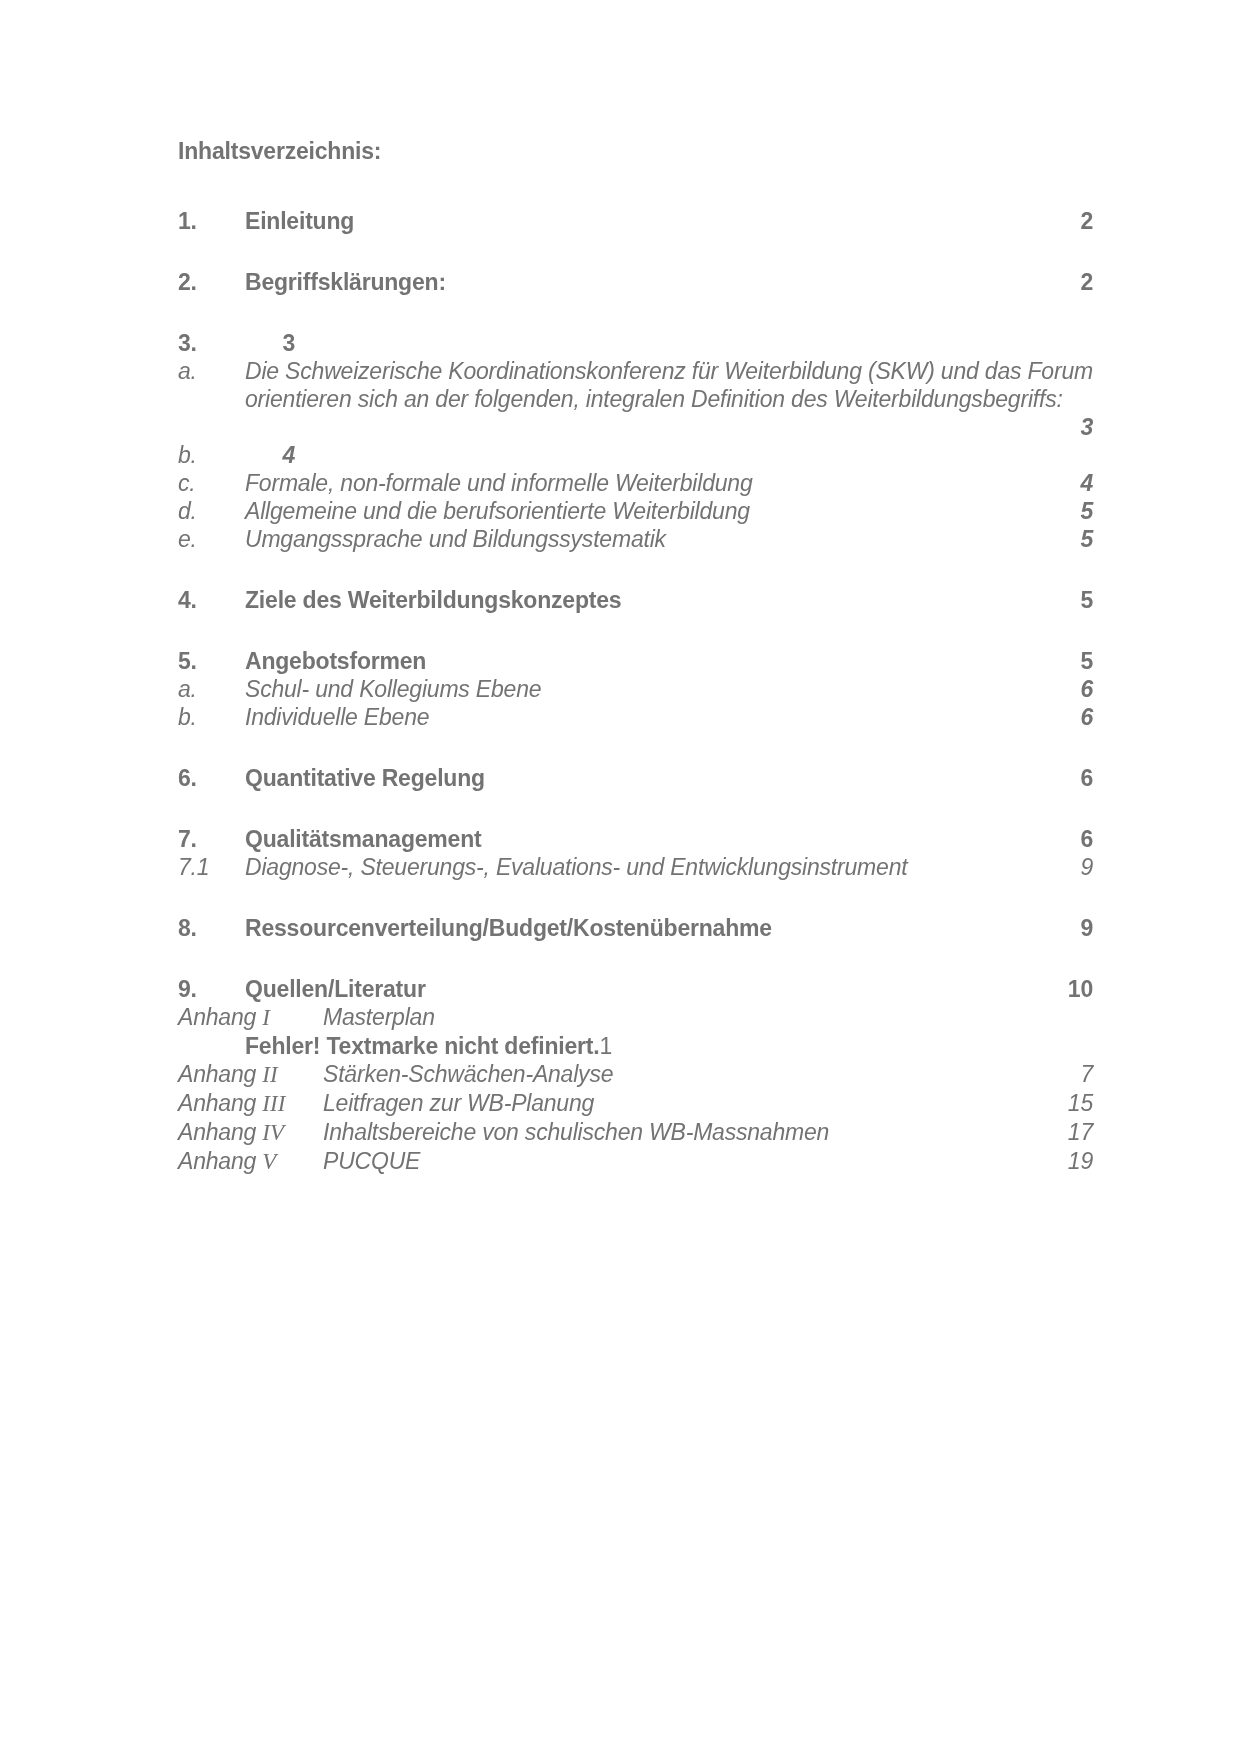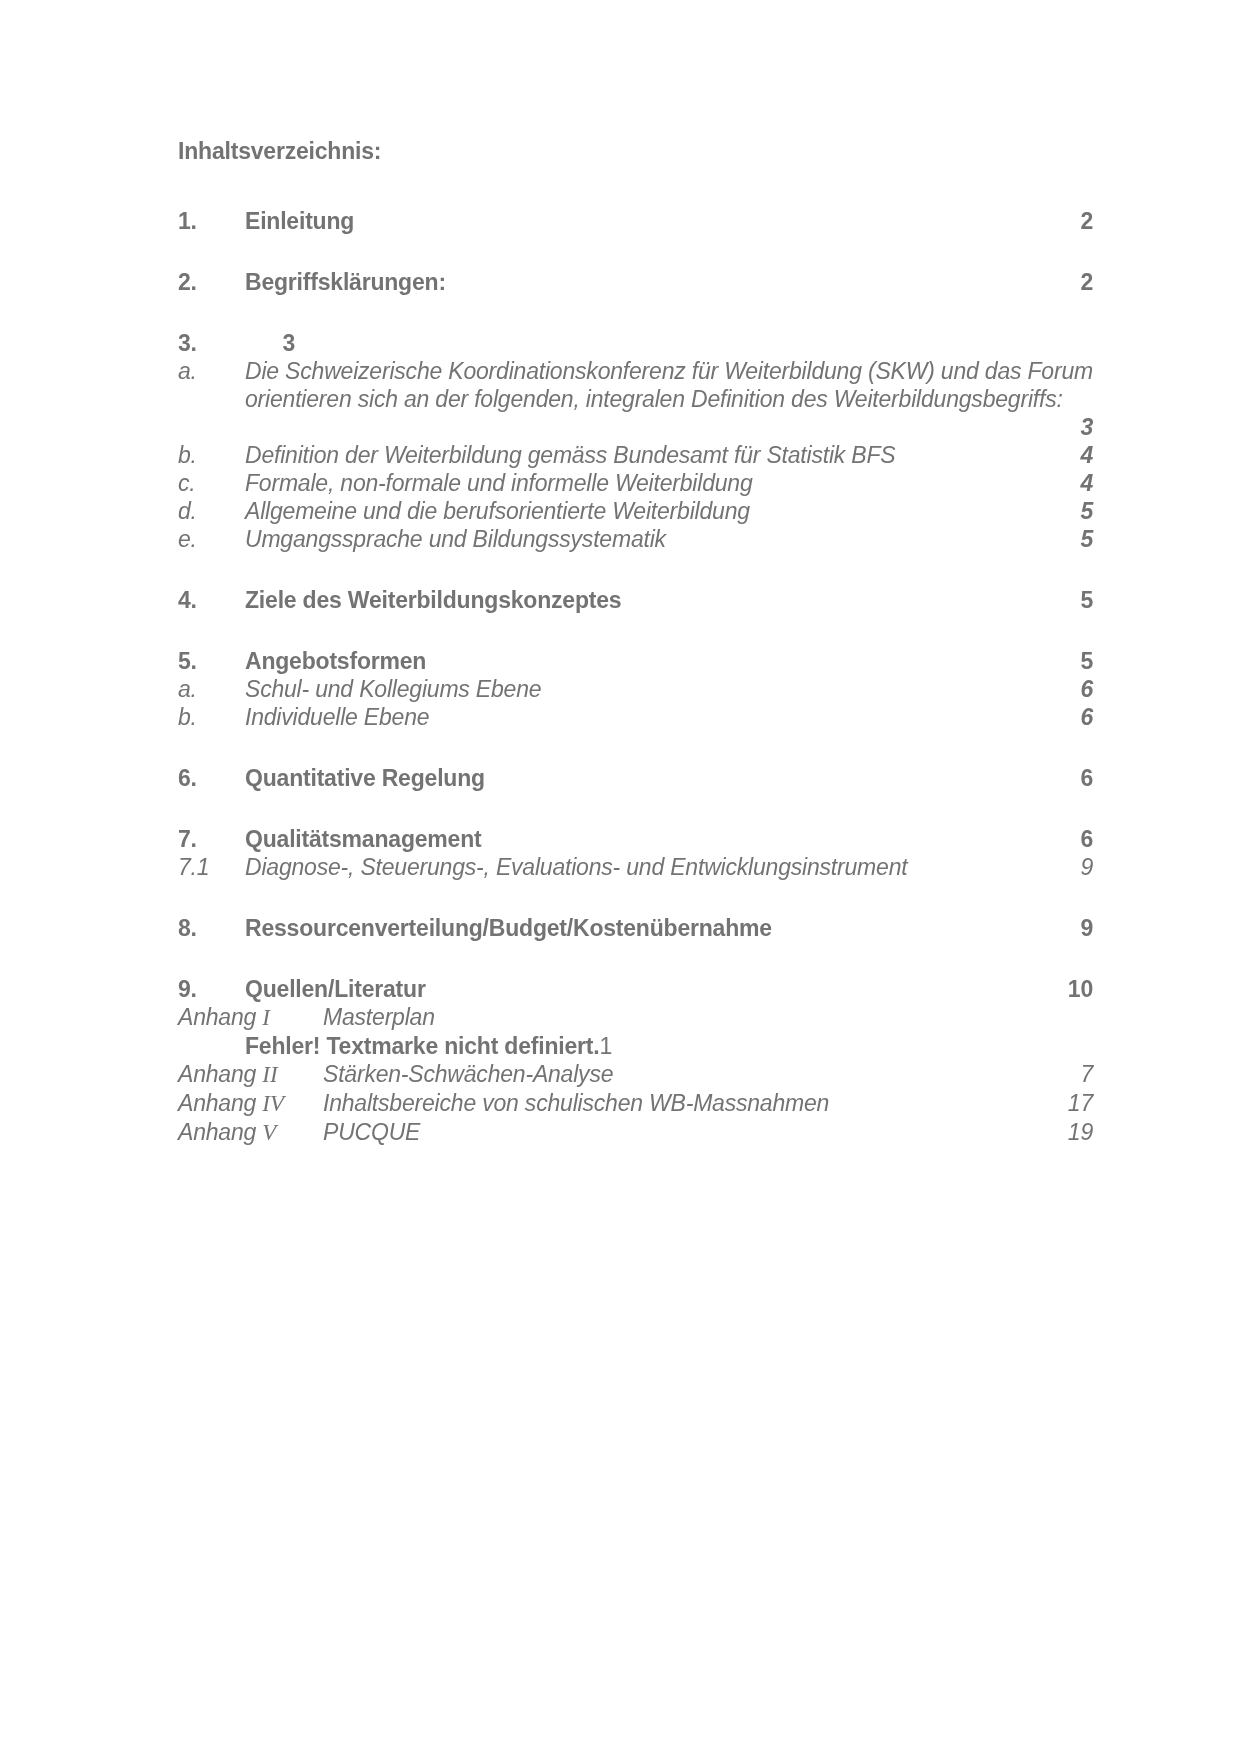--- a/index.html
+++ b/index.html
@@ -84,21 +84,20 @@
     </div>
 
     <div class="row sub-italic">
       <span class="num"></span>
       <span class="title"></span>
       <span class="pagenum">3</span>
     </div>
 
     <div class="row sub-italic">
       <span class="num">b.</span>
-      <span class="title">Definition der Weiterbildung gemäss Bundesamt für Statistik BFS</span>
       <span class="pagenum">4</span>
     </div>
 
     <div class="row sub-italic">
       <span class="num">c.</span>
       <span class="title">Formale, non-formale und informelle Weiterbildung</span>
       <span class="pagenum">4</span>
     </div>
 
     <div class="row sub-italic">
@@ -176,20 +175,25 @@
       <span class="num"></span>
       <span class="title"><span>Fehler! Textmarke nicht definiert.</span><span class="error-suffix">1</span></span>
     </div>
 
     <div class="row sub-plain">
       <span class="num-wide"><span>Anhang</span>&nbsp;<span class="roman">II</span></span>
       <span class="title">Stärken-Schwächen-Analyse</span>
       <span class="pagenum">7</span>
     </div>
 
+    <div class="row sub-plain">
+      <span class="num-wide"><span>Anhang</span>&nbsp;<span class="roman">III</span></span>
+      <span class="title">Leitfragen zur WB-Planung</span>
+      <span class="pagenum">15</span>
+    </div>
 
     <div class="row sub-plain">
       <span class="num-wide"><span>Anhang</span>&nbsp;<span class="roman">IV</span></span>
       <span class="title">Inhaltsbereiche von schulischen WB-Massnahmen</span>
       <span class="pagenum">17</span>
     </div>
 
     <div class="row sub-plain">
       <span class="num-wide"><span>Anhang</span>&nbsp;<span class="roman">V</span></span>
       <span class="title">PUCQUE</span>

